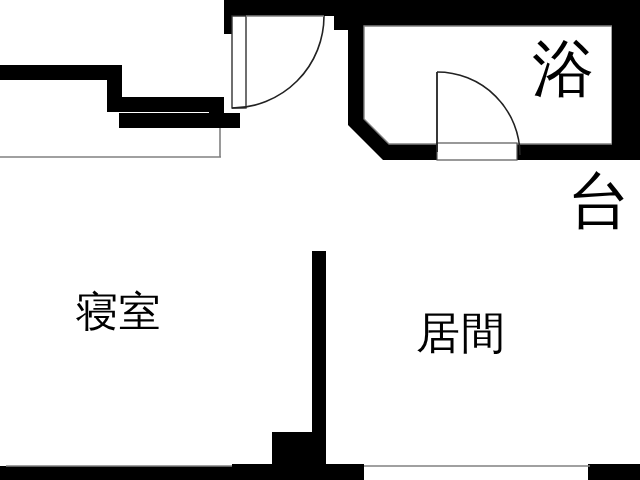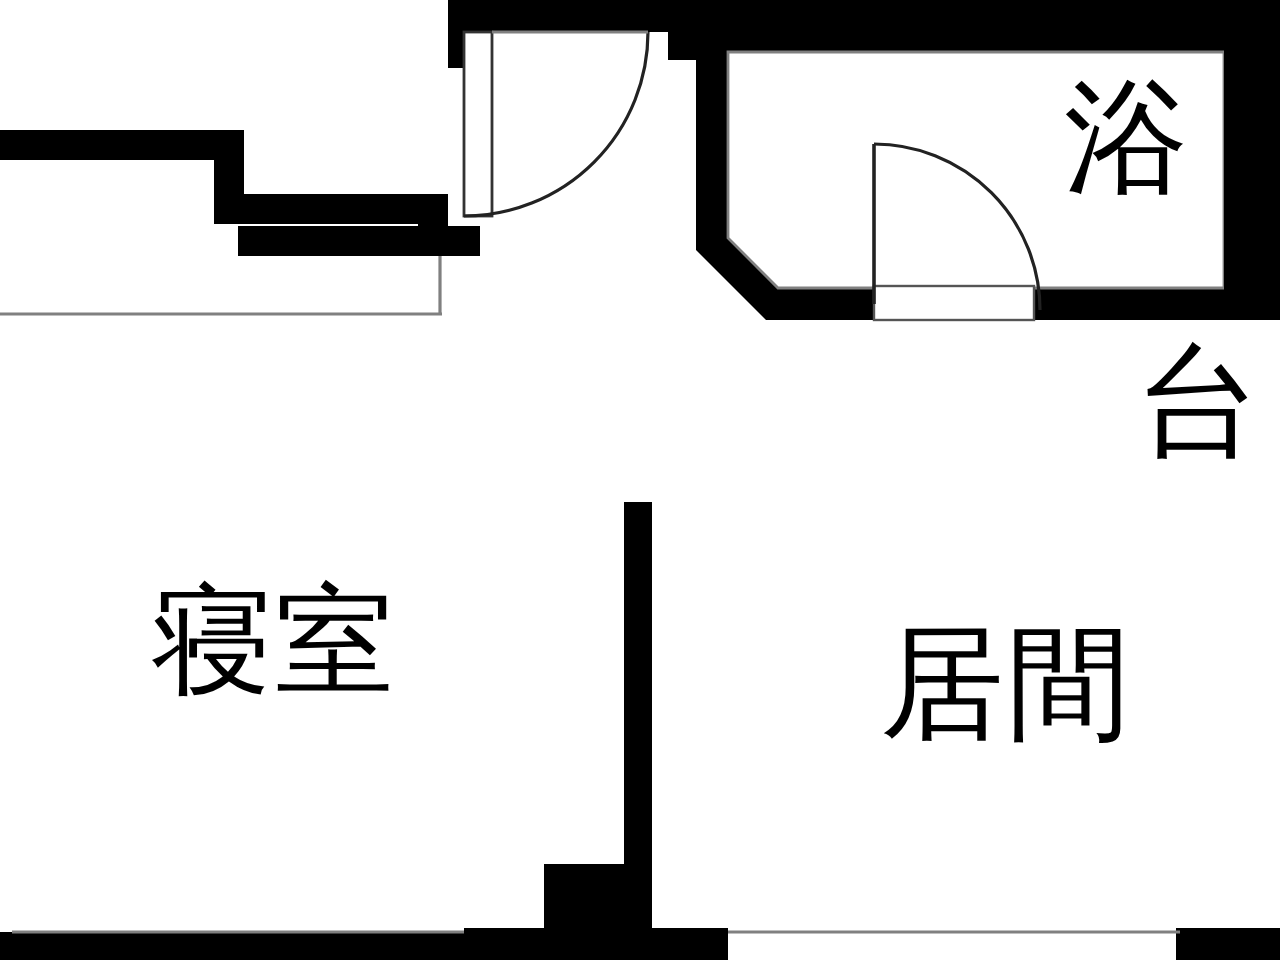--- a/index.html
+++ b/index.html
@@ -33,26 +33,26 @@
     color: #000000;
     font-family: "DejaVu Sans", sans-serif;
     font-weight: 500;
     line-height: 1;
     white-space: nowrap;
     letter-spacing: 0.02em;
   }
   #label-bedroom {
     left: 76px;
     top: 291px;
-    font-size: 60px;
+    font-size: 42px;
   }
   #label-living {
-    left: 440px;
+    left: 416px;
     top: 311px;
-    font-size: 62px;
+    font-size: 44px;
   }
   #label-bath {
     left: 532px;
     top: 38px;
     font-size: 62px;
   }
   #label-vanity {
     left: 568px;
     top: 170px;
     font-size: 62px;

